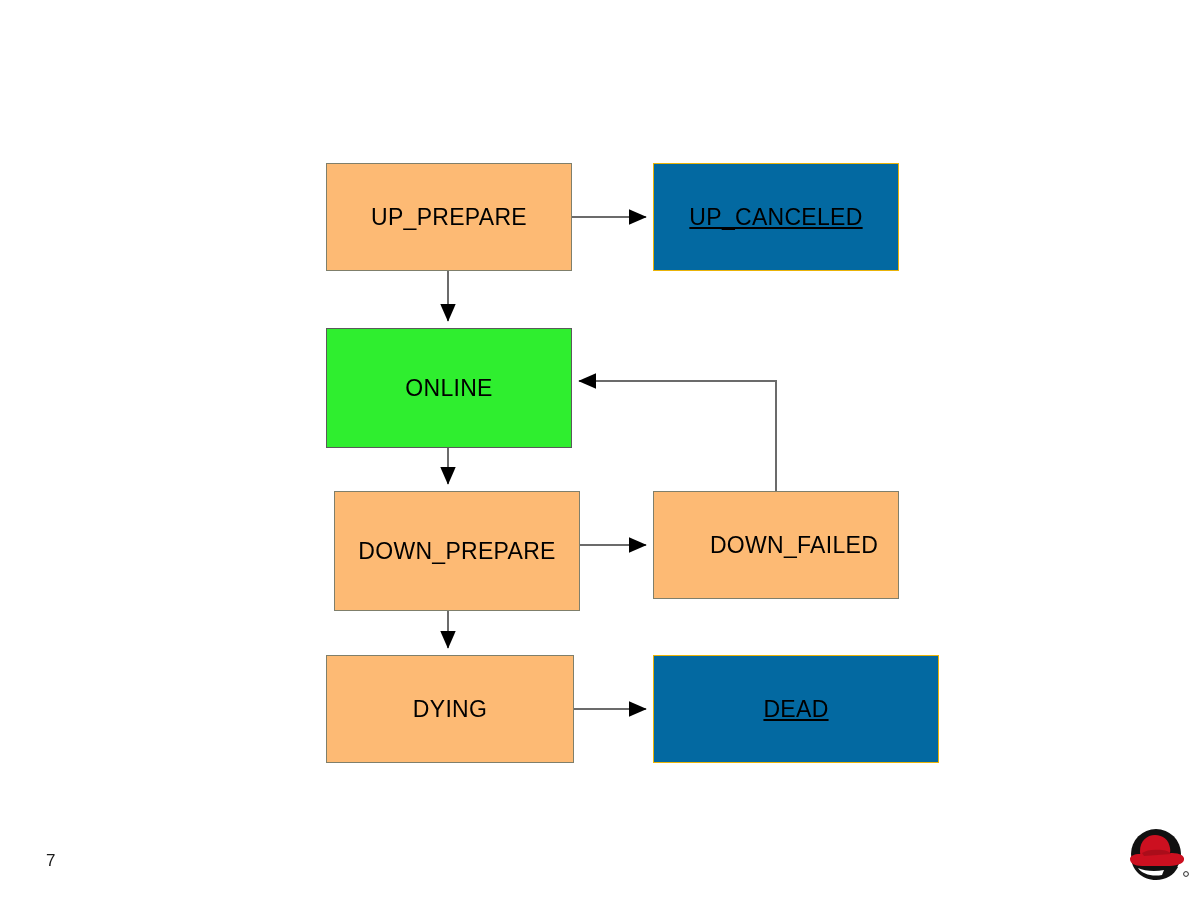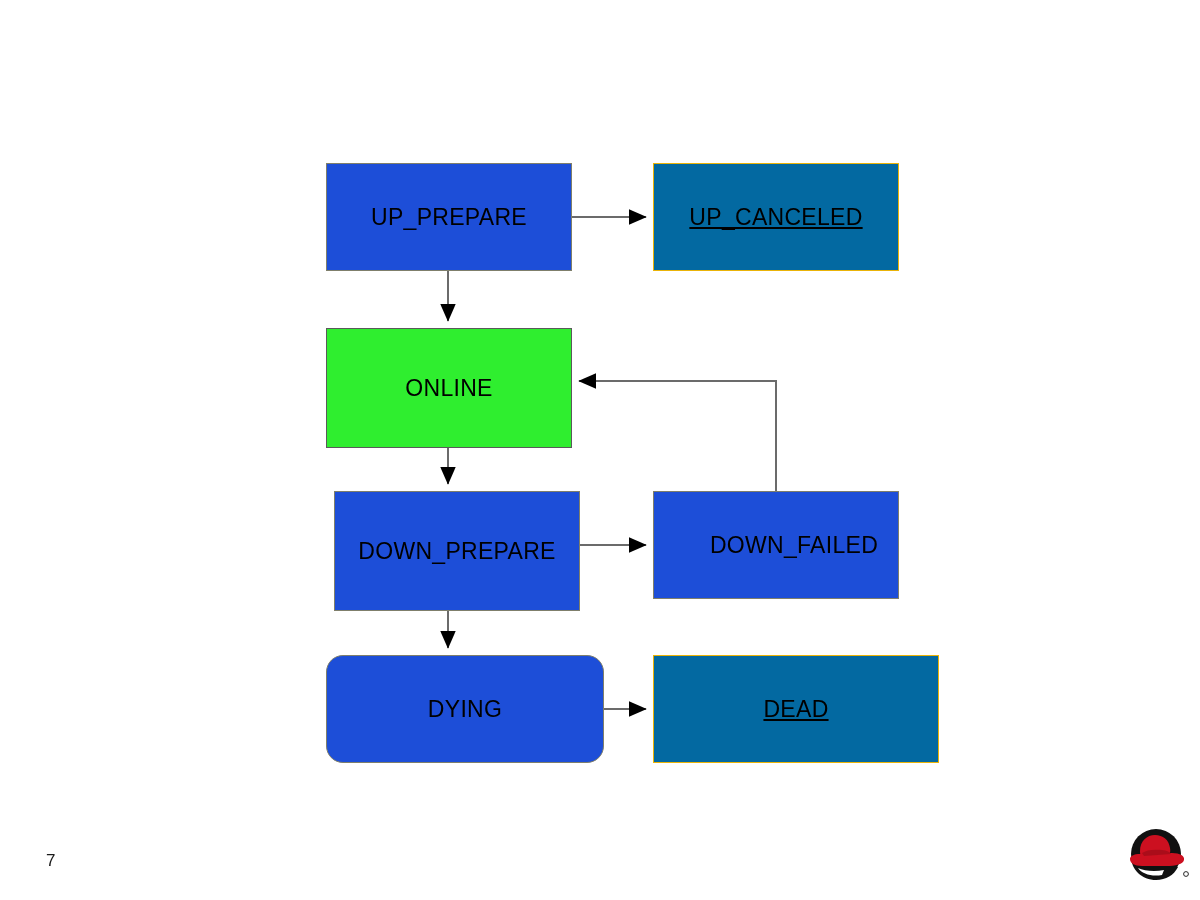--- a/index.html
+++ b/index.html
@@ -58,21 +58,21 @@
     display: flex;
     align-items: center;
     justify-content: center;
     font-size: 23px;
     letter-spacing: 0.3px;
     color: #000000;
     text-align: center;
     line-height: 1;
   }
   .node.fill-yellow {
-    background: #1d4ed8;
+    background: #fdba74;
     border: 1px solid #7f7f6b;
   }
   .node.fill-green {
     background: #2FEE2F;
     border: 1px solid #5a5a5a;
   }
   .node.fill-pink {
     background: #0369a1;
     border: 1px solid #eab308;
     text-decoration: underline;
@@ -156,21 +156,21 @@
     </div>
     <div class="node fill-green" style="left: 326px; top: 328px; width: 246px; height: 120px;">
       <span>ONLINE</span>
     </div>
     <div class="node fill-yellow" style="left: 334px; top: 491px; width: 246px; height: 120px; text-align: right;">
       <span>DOWN_PREPARE</span>
     </div>
     <div class="node fill-yellow" style="left: 653px; top: 491px; width: 246px; height: 108px; padding-left: 36px;">
       <span>DOWN_FAILED</span>
     </div>
-    <div class="node fill-yellow" style="left: 326px; top: 655px; width: 278px; height: 108px; border-radius: 17px;">
+    <div class="node fill-yellow" style="left: 326px; top: 655px; width: 248px; height: 108px;">
       <span>DYING</span>
     </div>
     <div class="node fill-pink" style="left: 653px; top: 655px; width: 286px; height: 108px;">
       <span>DEAD</span>
     </div>
 
   </div>
 
   <div id="footer-page-number">7</div>
 

